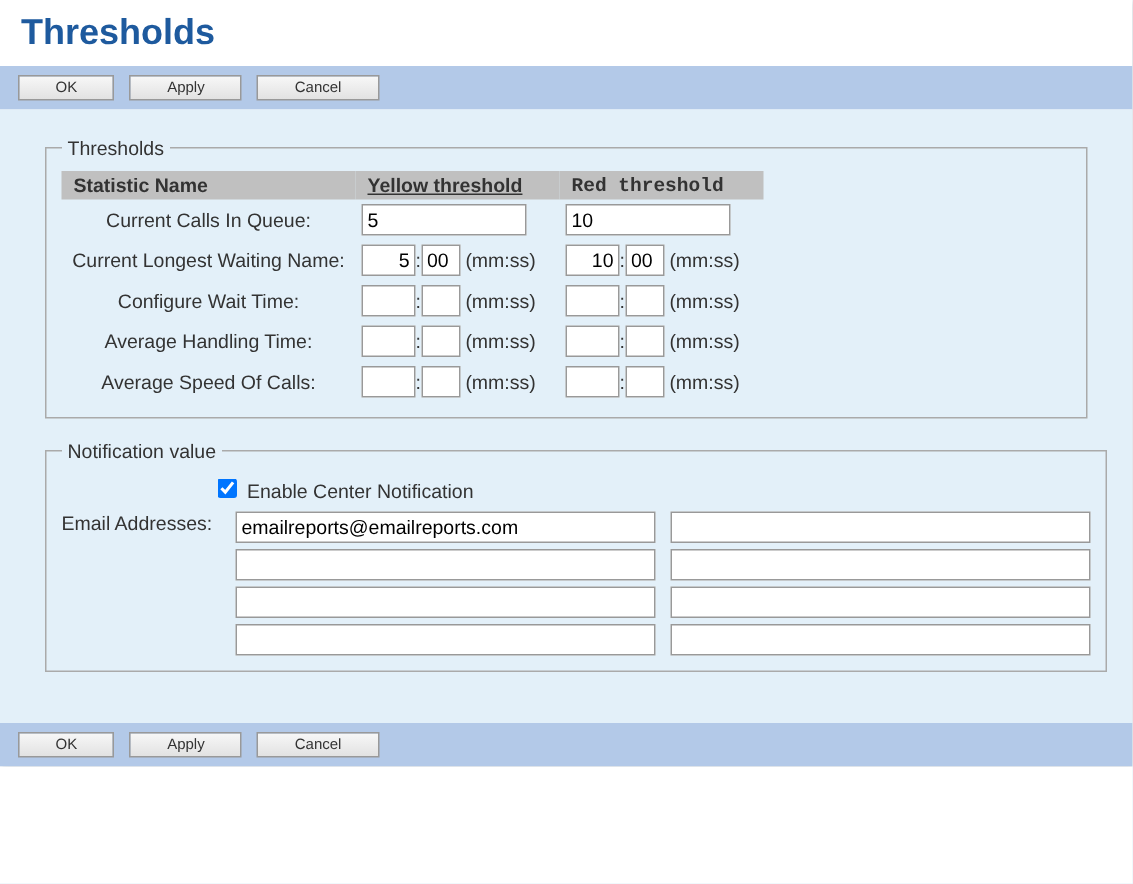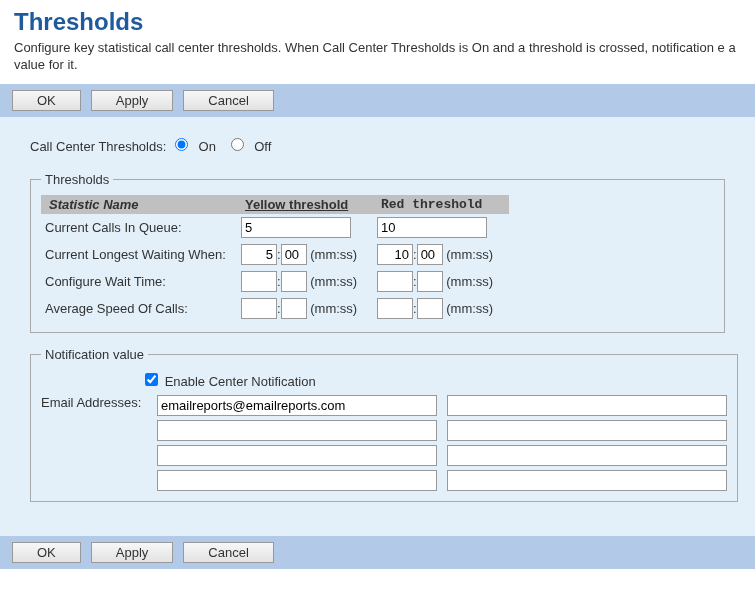--- a/index.html
+++ b/index.html
@@ -33,21 +33,21 @@
     .button-bar {
       background: #b3c9e8;
       padding: 6px 12px;
       display: flex;
       gap: 10px;
     }
     .btn {
       background: linear-gradient(#f7f7f7, #e2e2e2);
       border: 1px solid #999;
       padding: 2px 24px;
-      font-size: 13px;
+      font-size: 10px;
       cursor: pointer;
       color: #333;
     }
     .content {
       background: #e3f0f9;
       padding: 18px 30px 20px 30px;
     }
     .toggle-row {
       margin-bottom: 18px;
       font-size: 13px;
@@ -74,21 +74,21 @@
       font-weight: bold;
       font-size: 13px;
       padding: 2px 8px;
     }
     table.thresholds td {
       padding: 3px 4px;
       font-size: 13px;
       vertical-align: middle;
     }
     .stat-label {
-      text-align: left;
+      text-align: center;
       white-space: nowrap;
     }
     input[type="text"], input.numinput {
       border: 1px solid #999;
       font-size: 13px;
       padding: 2px 3px;
       box-sizing: border-box;
     }
     .w-large { width: 110px; }
     .w-min { width: 36px; text-align: right; }
@@ -120,66 +120,69 @@
       align-items: flex-start;
     }
   </style>
 </head>
 <body>
 
 <div class="container">
 
   <div class="header">
     <div class="title">Thresholds</div>
-    <div class="description">Configure key statistical call center thresholds. When Call Center Thresholds is On and a threshold is crossed, notification e a value for it.</div>
   </div>
 
   <div class="button-bar">
     <button class="btn">OK</button>
     <button class="btn">Apply</button>
     <button class="btn">Cancel</button>
   </div>
 
   <div class="content">
 
-    <div class="toggle-row">
-      <span>Call Center Thresholds:</span>
-      <input type="radio" name="cct" checked="" style="">
-      <label>On</label>
-      <input type="radio" name="cct" style="">
-      <label>Off</label>
-    </div>
 
     <fieldset>
       <legend>Thresholds</legend>
       <table class="thresholds">
         <tbody>
             <tr>
-          <th style="width:180px;font-style:italic;">Statistic Name</th>
+          <th style="width:180px;">Statistic Name</th>
           <th style="width:120px;text-decoration:underline;">Yellow threshold</th>
           <th style="width:120px;font-family:Liberation Mono, monospace;">Red threshold</th>
         </tr>
         <tr>
           <td class="stat-label">Current Calls In Queue:</td>
           <td><input type="text" class="w-large" value="5" style=""></td>
           <td><input type="text" class="w-large" value="10" style=""></td>
         </tr>
         <tr>
-          <td class="stat-label">Current Longest Waiting When:</td>
+          <td class="stat-label">Current Longest Waiting Name:</td>
           <td>
             <input type="text" class="w-min" value="5" style="">:<input type="text" class="w-sec" value="00" style="">
             <span class="mmss-label">(mm:ss)</span>
           </td>
           <td>
             <input type="text" class="w-min" value="10" style="">:<input type="text" class="w-sec" value="00" style="">
             <span class="mmss-label">(mm:ss)</span>
           </td>
         </tr>
         <tr>
           <td class="stat-label">Configure Wait Time:</td>
+          <td>
+            <input type="text" class="w-min" value="" style="">:<input type="text" class="w-sec" value="" style="">
+            <span class="mmss-label">(mm:ss)</span>
+          </td>
+          <td>
+            <input type="text" class="w-min" value="" style="">:<input type="text" class="w-sec" value="" style="">
+            <span class="mmss-label">(mm:ss)</span>
+          </td>
+        </tr>
+        <tr>
+          <td class="stat-label">Average Handling Time:</td>
           <td>
             <input type="text" class="w-min" value="" style="">:<input type="text" class="w-sec" value="" style="">
             <span class="mmss-label">(mm:ss)</span>
           </td>
           <td>
             <input type="text" class="w-min" value="" style="">:<input type="text" class="w-sec" value="" style="">
             <span class="mmss-label">(mm:ss)</span>
           </td>
         </tr>
         <tr>

